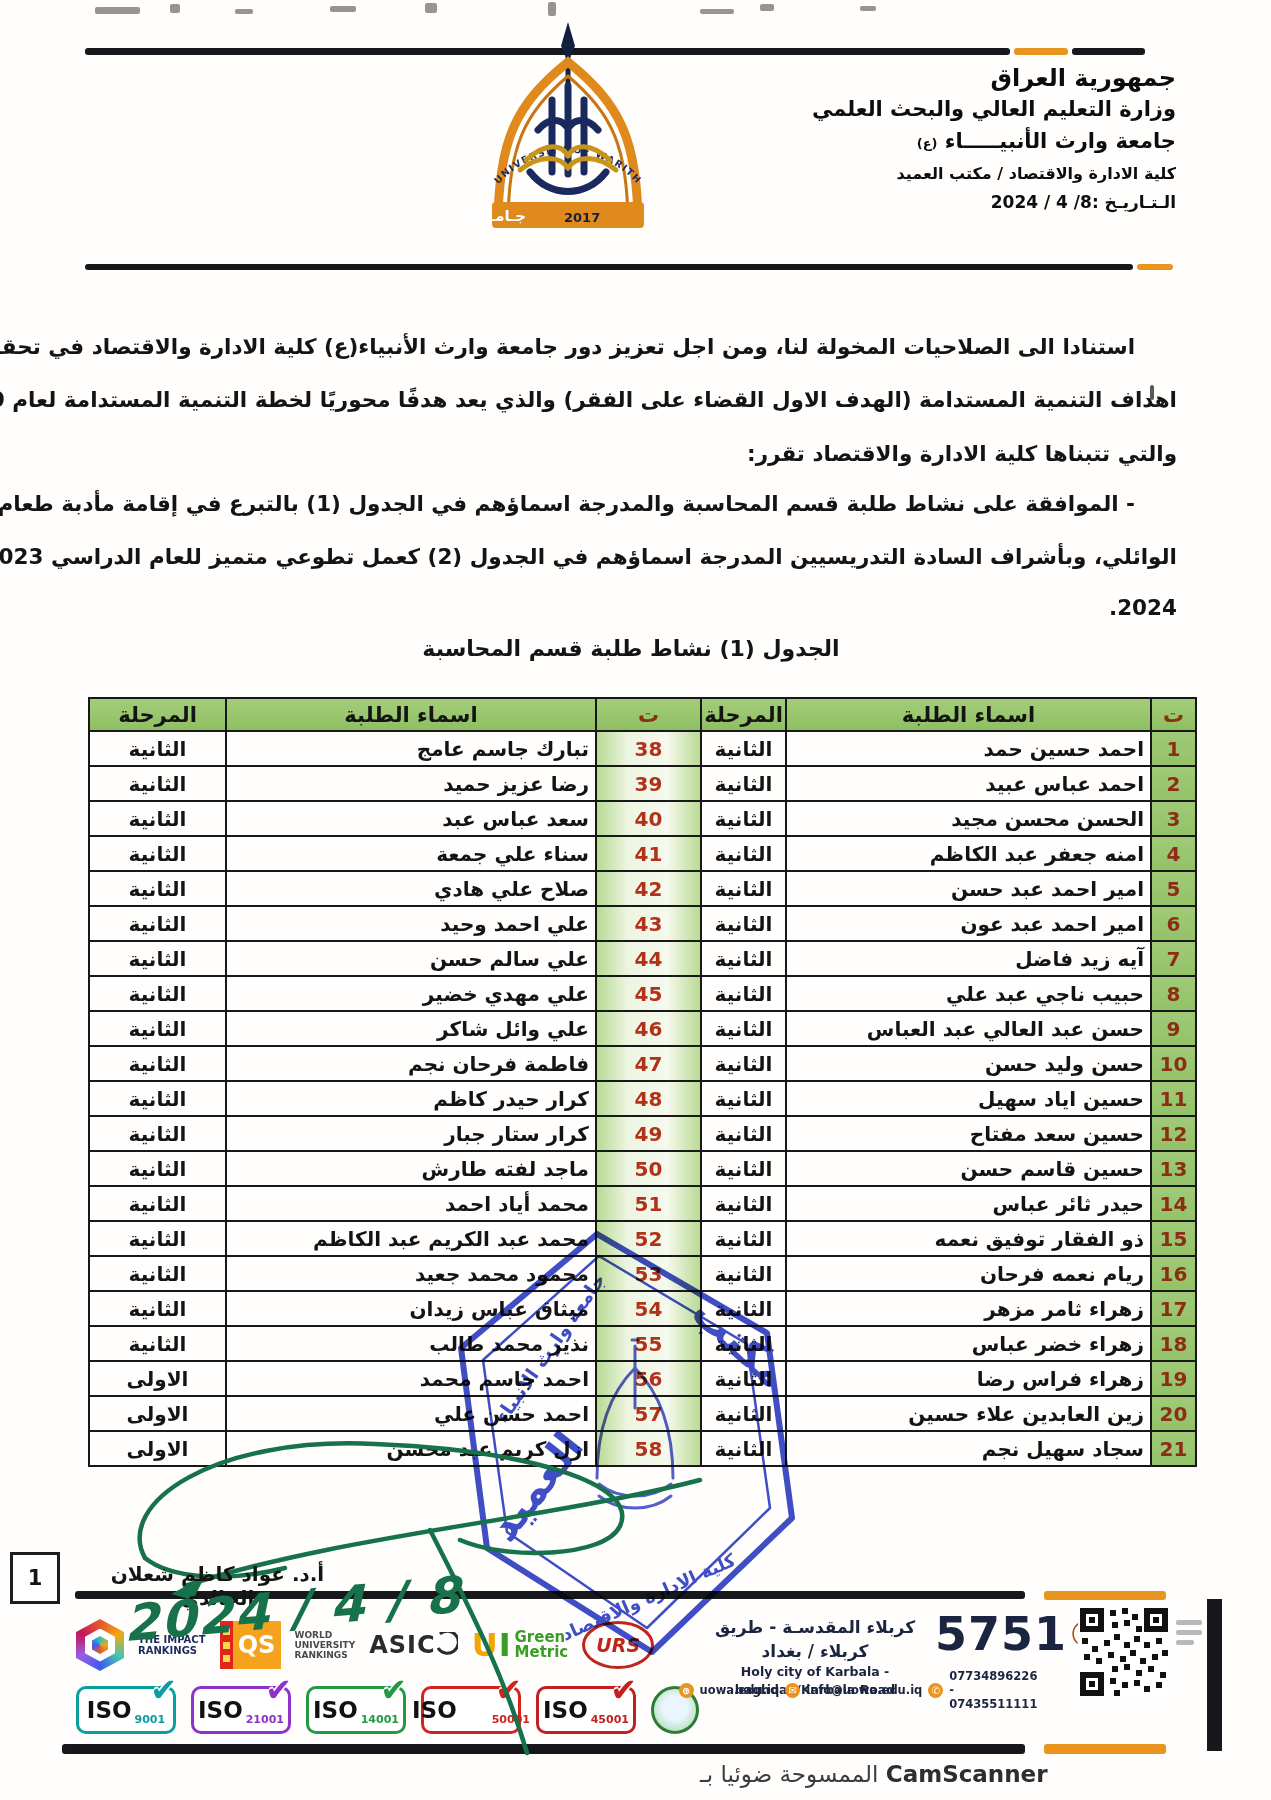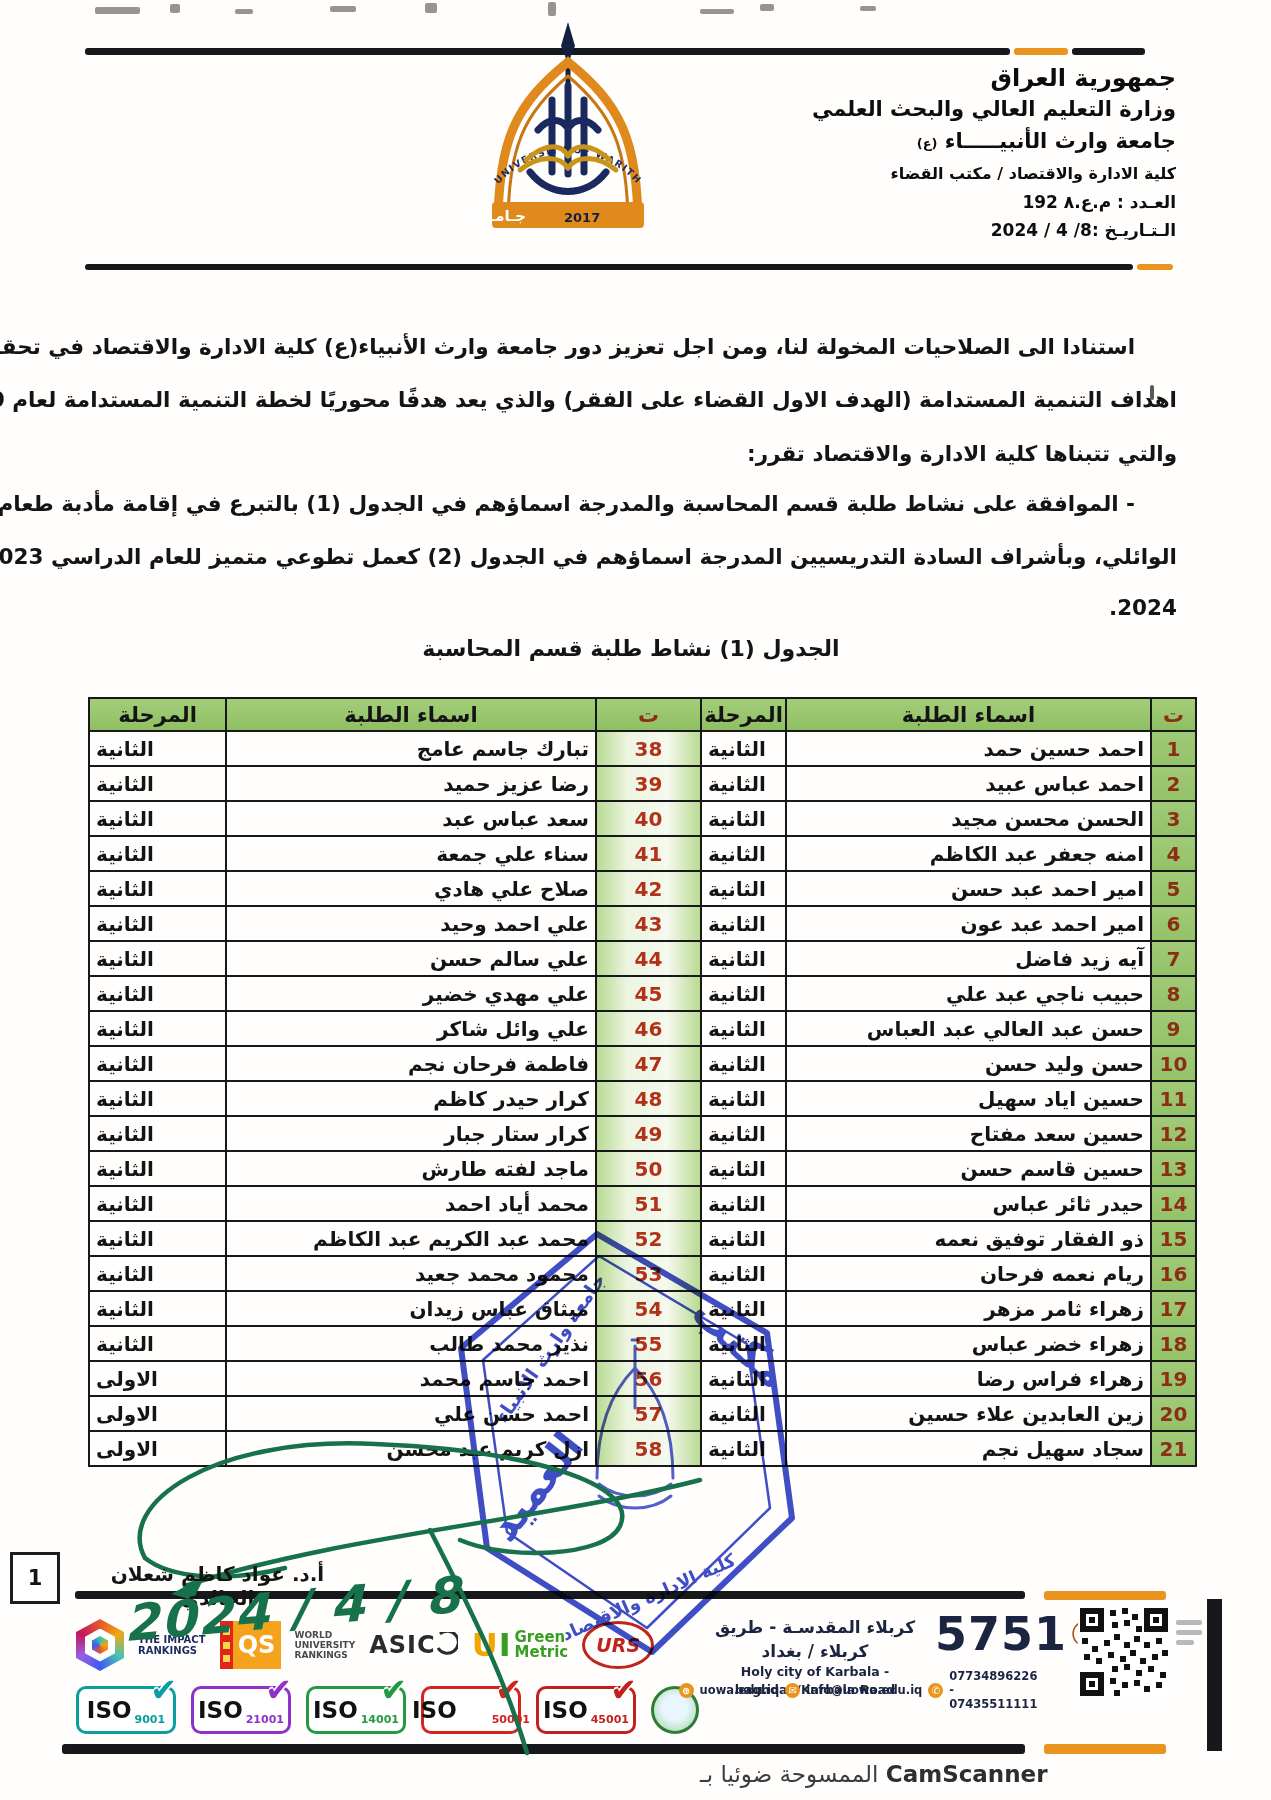--- a/index.html
+++ b/index.html
@@ -37,21 +37,21 @@
           direction:rtl;table-layout:fixed;z-index:1;}
   #roster th,#roster td{border:2px solid #181818;overflow:hidden;white-space:nowrap;box-sizing:border-box;}
   #roster thead th{background:linear-gradient(180deg,#a3cd7a,#8fbf62);height:33px;
                    font-size:21px;font-weight:800;text-align:center;}
   #roster thead th.c-num-r,#roster thead th.c-num-m{color:var(--numred-dk);}
   #roster td{height:35px;font-size:20px;font-weight:700;padding:0 6px;}
   td.c-num-r{background:linear-gradient(180deg,#a0ca77,#93c268);color:var(--numred-dk);text-align:center;}
   td.c-num-m{background:linear-gradient(90deg,#b9da93,#edf5e1 30%,#f5f9ee 68%,#b9da93);
              color:var(--numred);text-align:center;margin-left:42px;}
   td.c-name{text-align:right;padding-right:12px;}
-  td.c-stage,td.c-stage-w{text-align:left;}
+  td.c-stage,td.c-stage-w{text-align:center;}
   
   .sig-svg{position:absolute;left:75px;top:1408px;z-index:6;}
   .signer{position:absolute;left:90px;top:1562px;width:255px;direction:rtl;text-align:center;
           font-size:20px;font-weight:800;z-index:6;}
   .hand-date{position:absolute;left:128px;top:1580px;z-index:7;color:var(--siggreen);
              font-size:50px;font-weight:600;font-style:italic;transform:rotate(-5deg) skewX(-6deg);
              direction:ltr;letter-spacing:2px;}
   .stamp{position:absolute;left:447px;top:1228px;z-index:5;mix-blend-mode:multiply;opacity:.9;}
   .pagebox{position:absolute;left:10px;top:1552px;width:44px;height:46px;border:3px solid #1d1d1d;
            background:#fff;z-index:8;display:flex;align-items:center;justify-content:center;
@@ -158,22 +158,21 @@
     <text x="96" y="200" font-size="13" font-weight="800" fill="#14203f">2017</text>
   </svg>
 
   <div class="hdr-ar">
     <div class="l1">جمهورية العراق</div>
     <div class="l2">وزارة التعليم العالي والبحث العلمي</div>
     <div class="l3">
       <span>جامعة وارث الأنبيـــــاء</span>
       <span class="mark">(ع)</span>
     </div>
-    <div class="l4">كلية الادارة والاقتصاد / مكتب القضاء</div>
-    <div class="l5">العـدد : م.ع.٨ 192</div>
+    <div class="l4">كلية الادارة والاقتصاد / مكتب العميد</div>
     <div class="l6">
       <span>الـتـاريـخ :</span><span class="num-ltr">2024 / 4 /8</span>
     </div>
   </div>
 
   <div id="body-lines">
       <div class="bline ind" style="top: 334px;">استنادا الى الصلاحيات المخولة لنا، ومن اجل تعزيز دور جامعة وارث الأنبياء(ع) كلية الادارة والاقتصاد في تحقيق</div>
       <div class="bline" style="top: 387px;">اهداف التنمية المستدامة (الهدف الاول القضاء على الفقر) والذي يعد هدفًا محوريًا لخطة التنمية المستدامة لعام 2030,</div>
       <div class="bline" style="top: 441px;">والتي تتبناها كلية الادارة والاقتصاد تقرر:</div>
       <div class="bline ind" style="top: 491px;">- الموافقة على نشاط طلبة قسم المحاسبة والمدرجة اسماؤهم في الجدول (1) بالتبرع في إقامة مأدبة طعام لفقراء دار</div>

